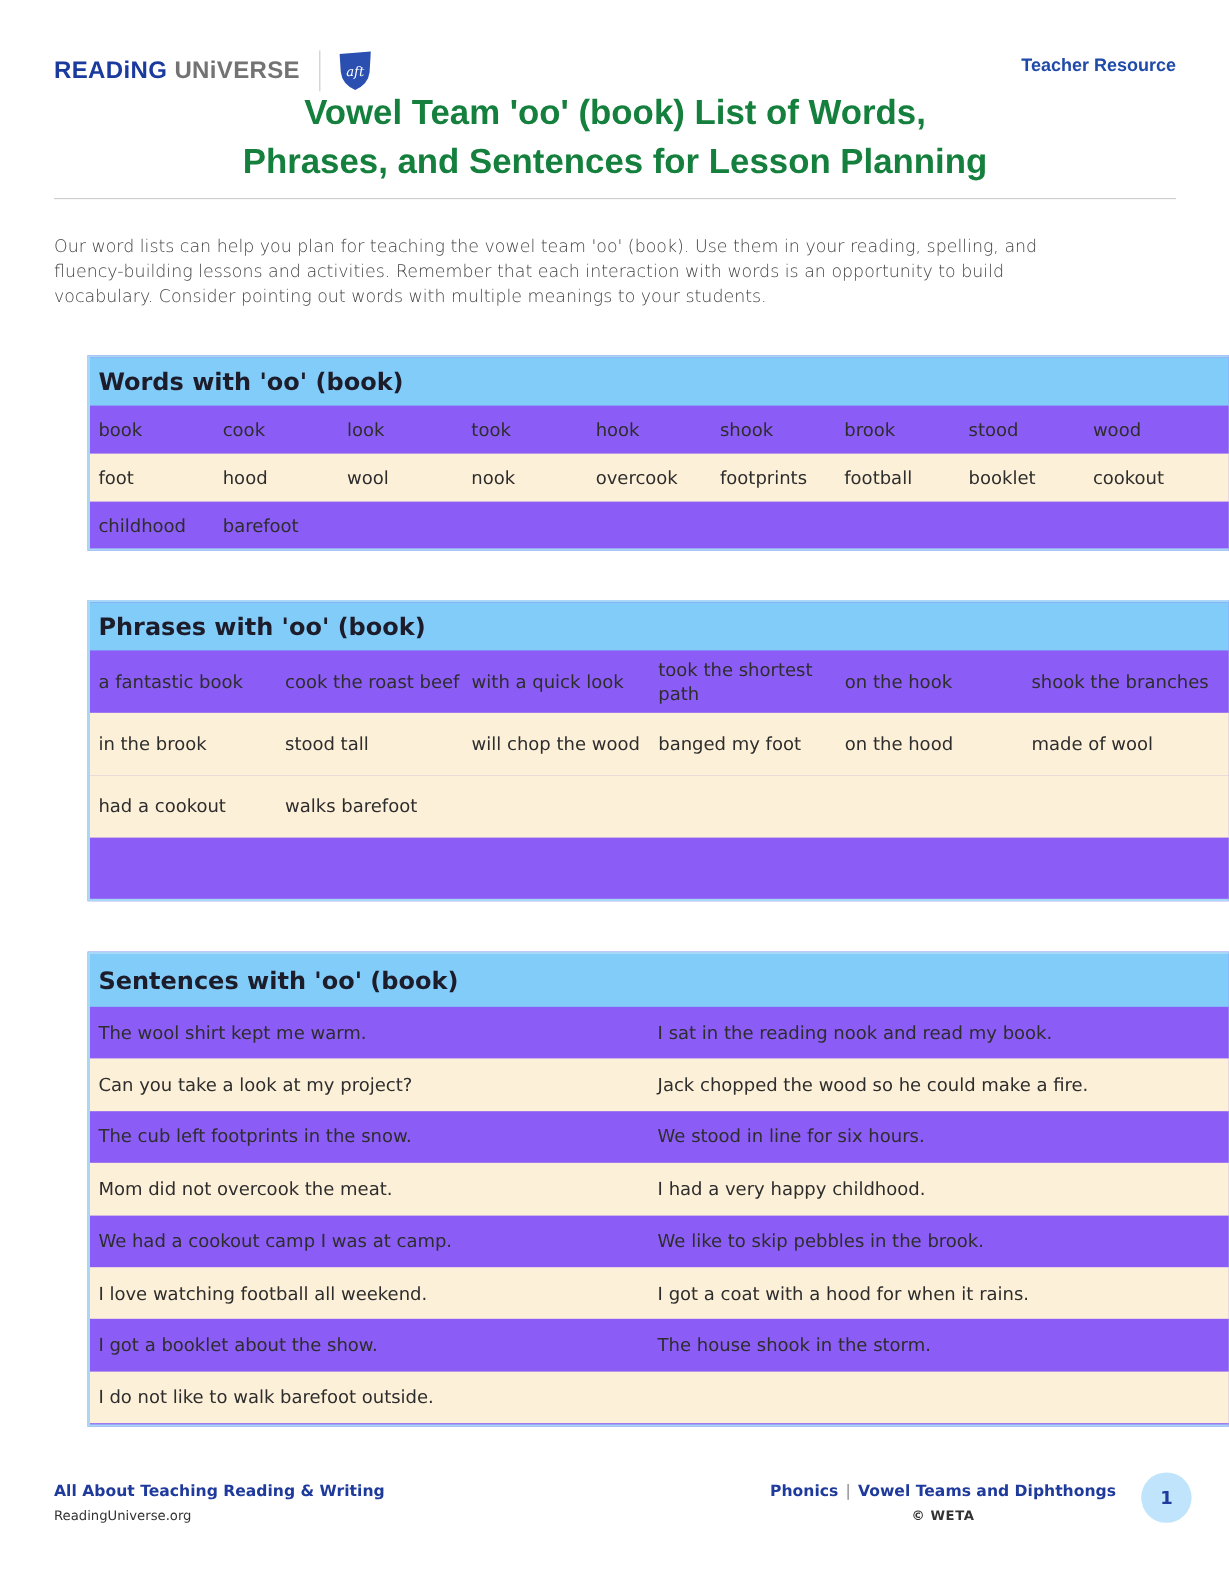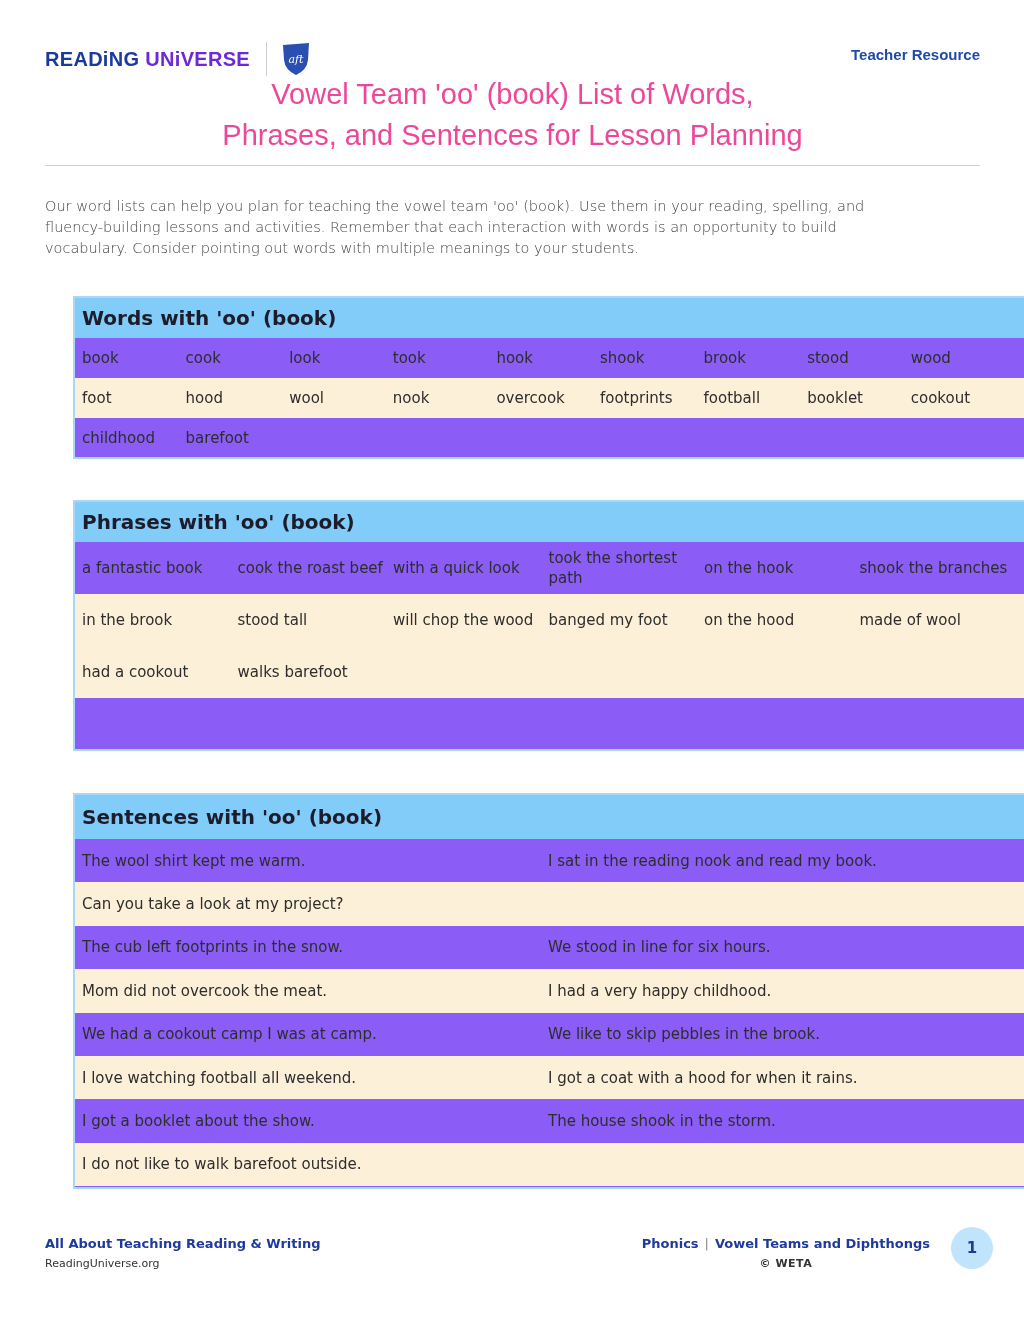--- a/index.html
+++ b/index.html
@@ -2,26 +2,26 @@
 <html><head>
 <meta charset="utf-8">
 <style>
   * { box-sizing: border-box; margin: 0; padding: 0; }
   html, body { width: 1024px; height: 1325px; background: #ffffff; }
   body { position: relative; font-family: "DejaVu Sans", sans-serif; color: #222; overflow: hidden; }
 
   .header { position: absolute; left: 45px; top: 36px; width: 935px; height: 40px; }
   .logo { position: absolute; left: 0; top: 6px; display: flex; align-items: center; }
   .logo-reading { font-family: "Liberation Sans", sans-serif; font-weight: 900; font-size: 20px; color: #1a3a9e; letter-spacing: 0.3px; text-align: center; }
-  .logo-universe { font-family: "Liberation Sans", sans-serif; font-weight: 900; font-size: 20px; color: #6d28d9; letter-spacing: 0.3px; margin-left: 6px; }
+  .logo-universe { font-family: "Liberation Sans", sans-serif; font-weight: 900; font-size: 20px; color: #737373; letter-spacing: 0.3px; margin-left: 6px; }
   .logo-divider { width: 1px; height: 34px; background: #cccccc; margin: 0 14px 0 16px; }
   .aft-shield { width: 30px; height: 34px; }
   .teacher-resource { position: absolute; right: 0; top: 10px; font-family: "Liberation Sans", sans-serif; font-weight: 700; font-size: 15px; color: #1f4aa8; }
 
-  .title { position: absolute; left: 45px; top: 74px; width: 935px; text-align: center; font-family: "Liberation Sans", sans-serif; font-weight: 400; font-size: 29px; line-height: 41px; color: #ec4899; }
+  .title { position: absolute; left: 45px; top: 74px; width: 935px; text-align: center; font-family: "Liberation Sans", sans-serif; font-weight: 700; font-size: 29px; line-height: 41px; color: #15803d; }
   .title-rule { position: absolute; left: 45px; top: 165px; width: 935px; height: 1px; background: #cfcfcf; }
 
   .intro { position: absolute; left: 45px; top: 196px; width: 900px; font-family: "DejaVu Sans", sans-serif; font-size: 14.5px; line-height: 21px; color: #444; font-weight: 300; }
 
   .panel { position: absolute; left: 45px; width: 1019px; border: 2px solid #a8d8f5; background: #8b5cf6; margin-left: 28px; }
   .panel-head { background: #82ccfa; height: 40px; padding-left: 7px; display: flex; align-items: center; font-family: "DejaVu Sans", sans-serif; font-weight: 700; font-size: 20px; color: #1c1c2a; }
   .row { display: flex; align-items: center; font-family: "DejaVu Sans", sans-serif; font-size: 15px; color: #2d2d2d; }
   .row.alt { background: #fdf0d8; }
   .cell { padding-left: 7px; line-height: 20px; }
 
@@ -142,20 +142,21 @@
 </div>
 
 <div class="panel" id="sentences">
   <div class="panel-head">Sentences with 'oo' (book)</div>
   <div class="row">
     <span class="cell">The wool shirt kept me warm.</span>
     <span class="cell">I sat in the reading nook and read my book.</span>
   </div>
   <div class="row alt">
     <span class="cell">Can you take a look at my project?</span>
+    <span class="cell">Jack chopped the wood so he could make a fire.</span>
   </div>
   <div class="row">
     <span class="cell">The cub left footprints in the snow.</span>
     <span class="cell">We stood in line for six hours.</span>
   </div>
   <div class="row alt">
     <span class="cell">Mom did not overcook the meat.</span>
     <span class="cell">I had a very happy childhood.</span>
   </div>
   <div class="row">

